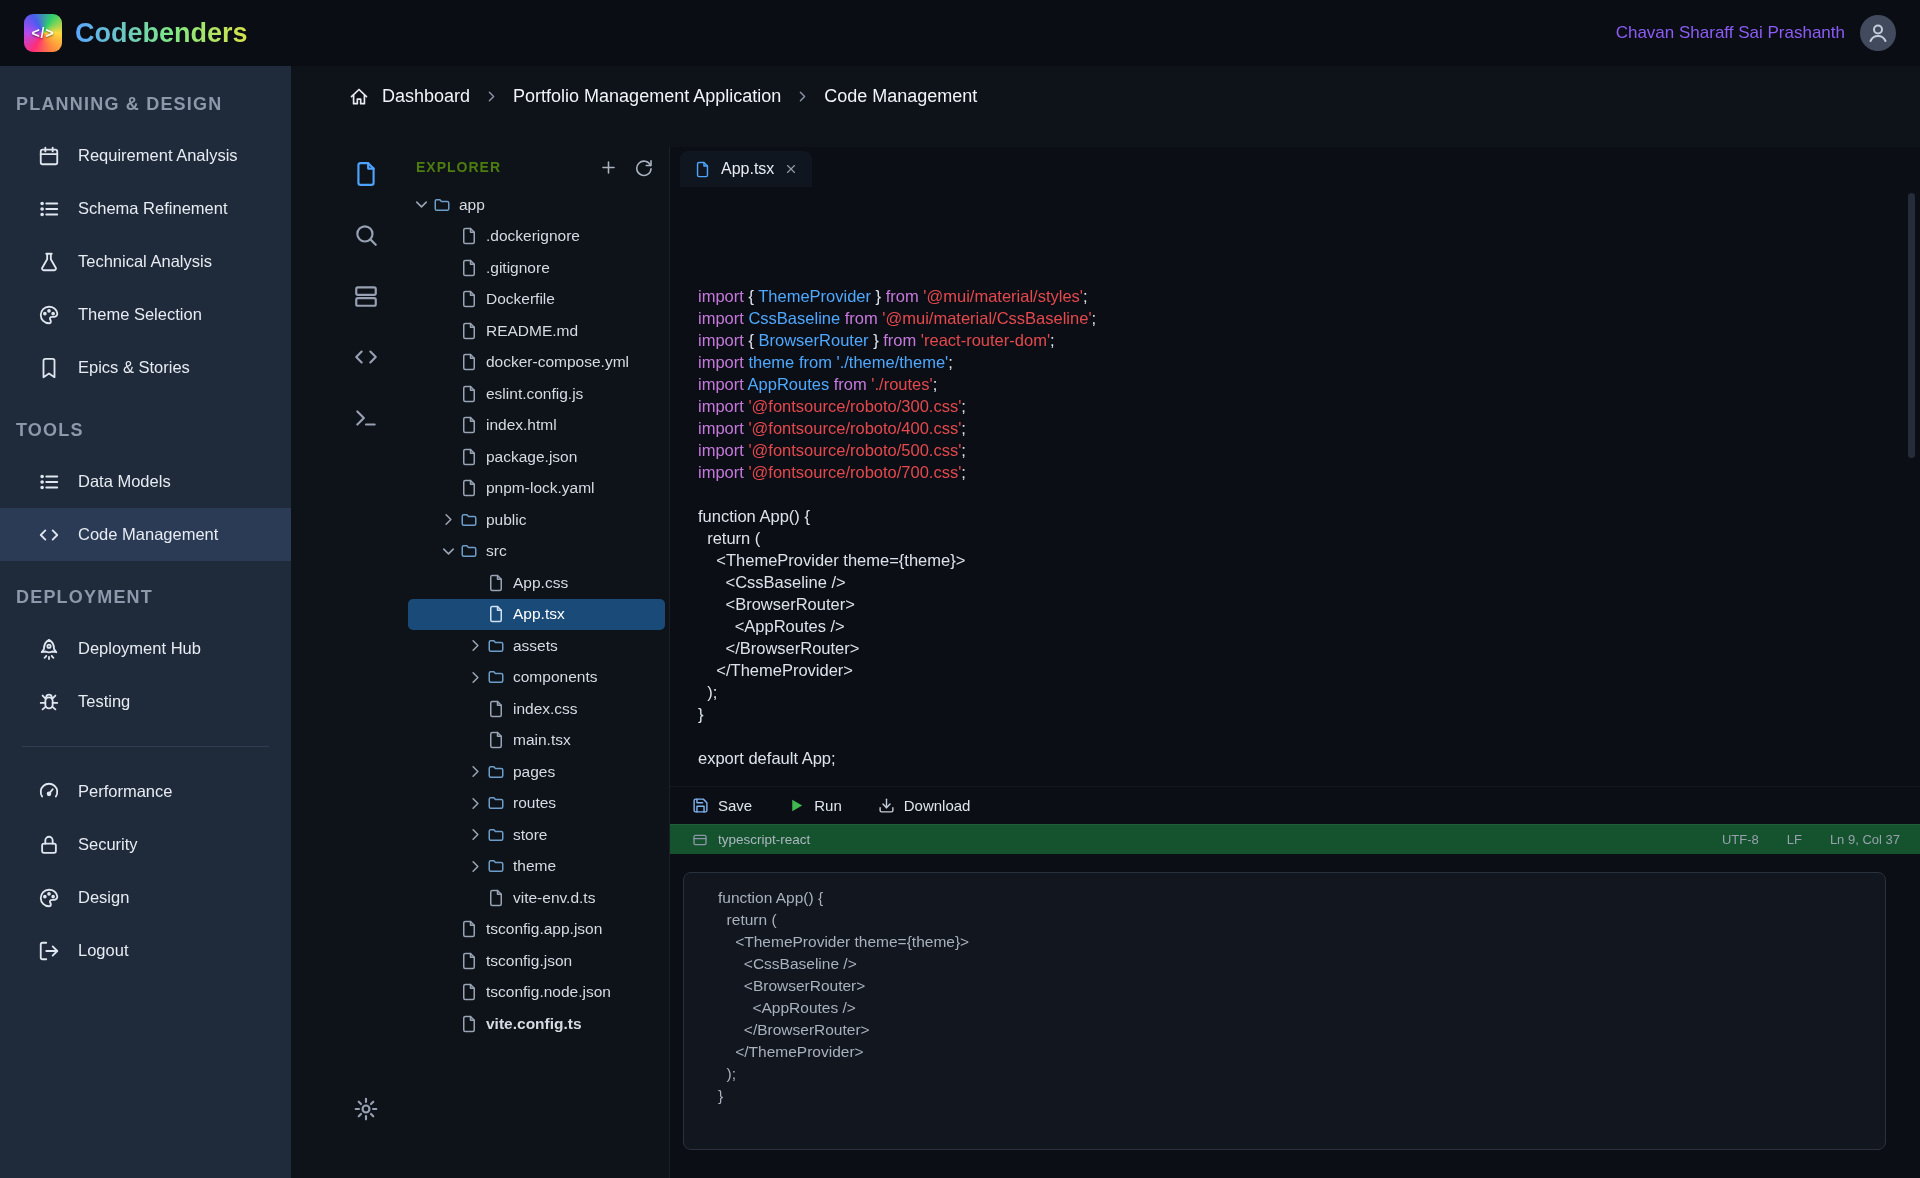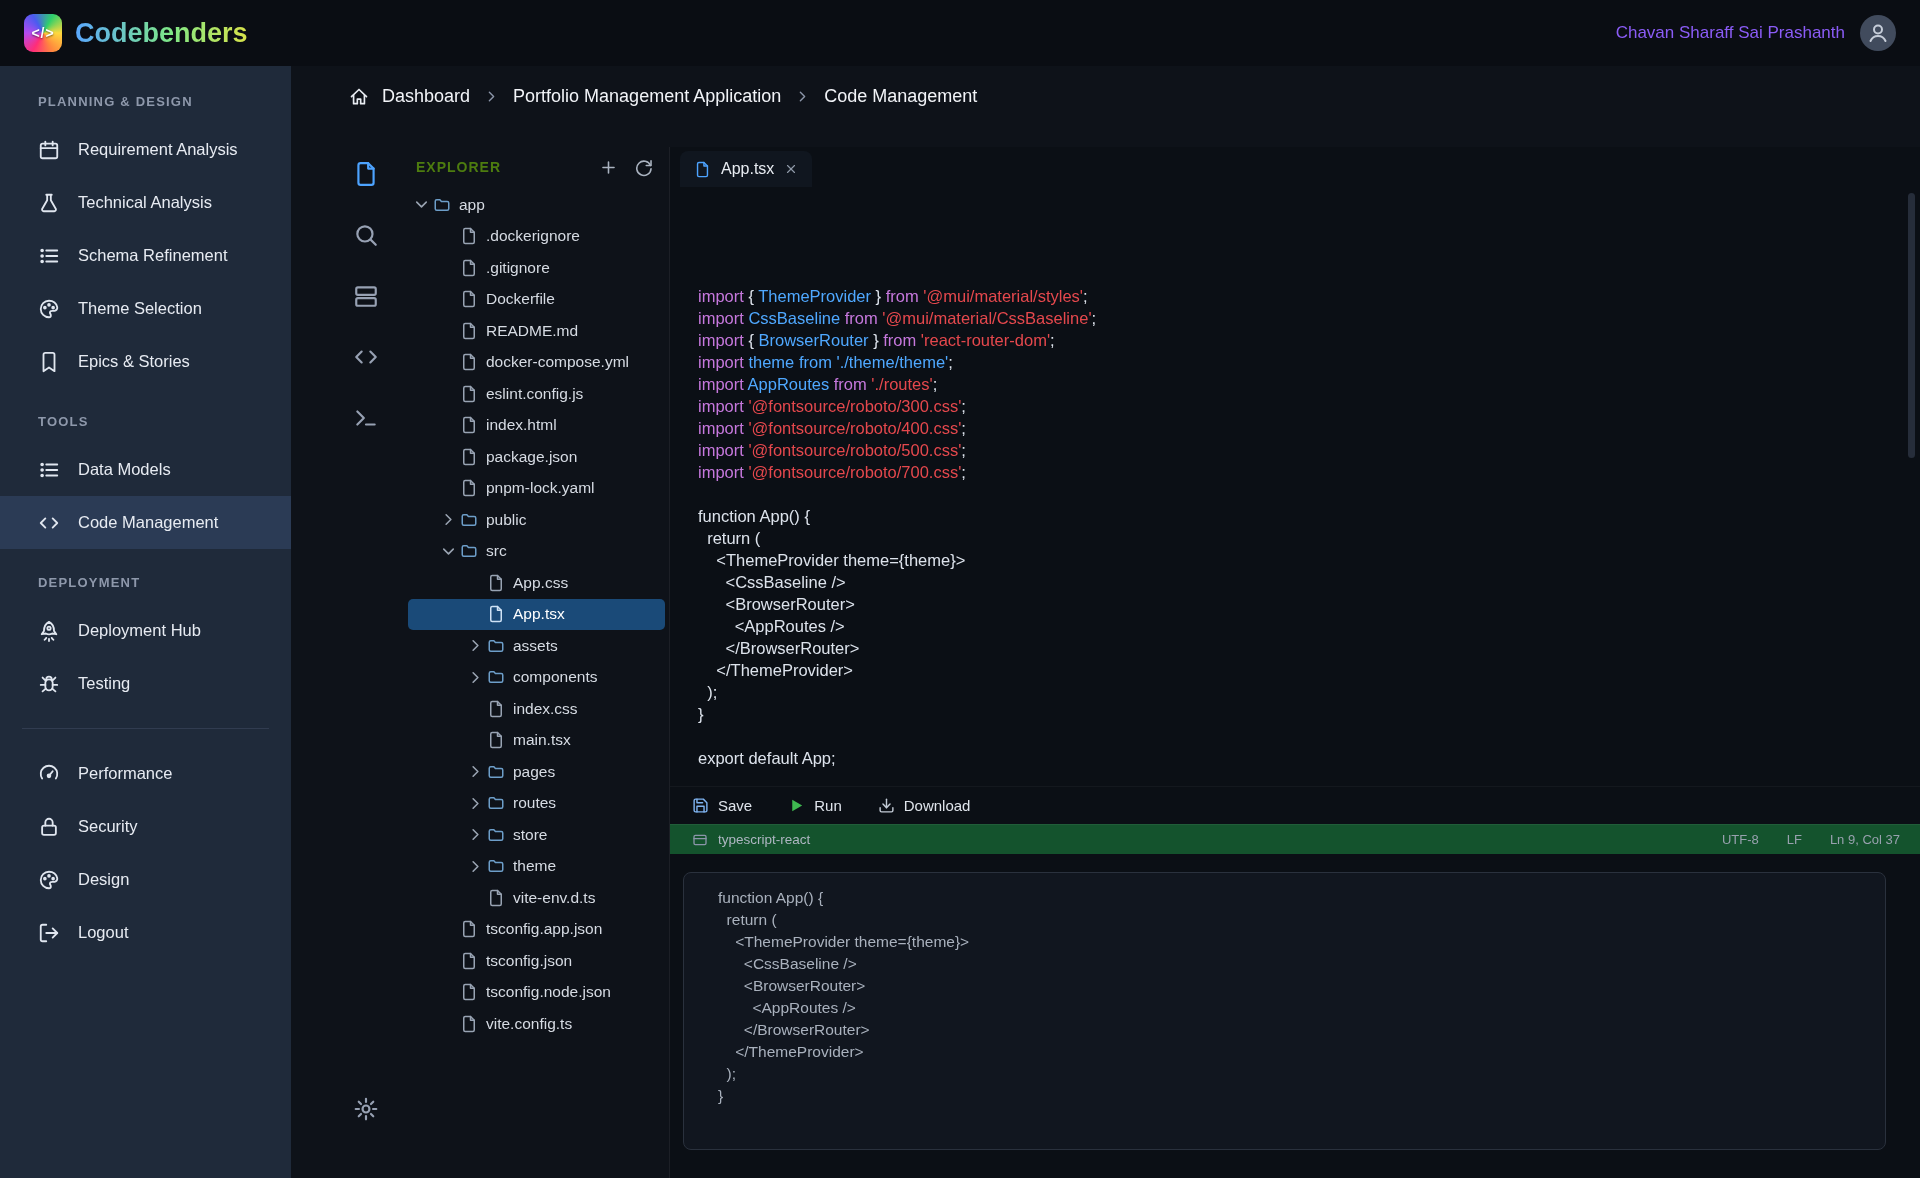--- a/index.html
+++ b/index.html
@@ -13,21 +13,21 @@
   .logo{display:flex;align-items:center;gap:13px}
   .logo-mark{width:38px;height:38px;border-radius:9px;background:conic-gradient(from 210deg,#ff2d78,#b44bf0,#4a5bf0,#2fd06a,#ffd93d,#ff8a3d,#ff2d78);display:flex;align-items:center;justify-content:center}
   .logo-glyph{font-size:14px;font-weight:bold;color:#fff;text-shadow:0 1px 2px rgba(0,0,0,.55);letter-spacing:1px}
   .brand{font-size:27px;font-weight:bold;background:linear-gradient(90deg,#5aa7ff 0%,#7ee787 55%,#d8e24a 100%);-webkit-background-clip:text;background-clip:text;color:transparent}
   .user{display:flex;align-items:center;gap:15px}
   .user-name{font-size:17px;color:#8b5cf6}
   .avatar{width:36px;height:36px;border-radius:50%;background:#414b5d;color:#c6cdd9;display:flex;align-items:center;justify-content:center;padding:6px;cursor:pointer}
 
   
   .sidebar{position:absolute;top:66px;left:0;width:291px;height:1112px;background:#1f2a3a;padding-top:2px;overflow:hidden}
-  .sb-section{padding:26px 38px 14px;font-size:13px;font-weight:bold;letter-spacing:1.2px;color:#8e98ab}
+  .sb-section{padding:26px 16px 14px;font-size:18px;font-weight:bold;letter-spacing:1.2px;color:#8e98ab}
   .sb-item{height:53px;display:flex;align-items:center;gap:18px;padding:0 18px 0 38px;font-size:16.5px;font-weight:500;color:#e7ebf2;cursor:pointer}
   .sb-item .icon{width:22px;height:22px;color:#e0e6ef}
   .sb-item.active{background:#2b3b55}
   .sb-divider{height:1px;background:#313c50;margin:18px 22px}
 
   
   .main{position:absolute;top:66px;left:291px;width:1629px;height:1112px;background:#0e1219;overflow:hidden}
   .breadcrumb{display:flex;align-items:center;gap:13px;padding:20px 0 0 58px;font-size:18px;color:#f2f4f8}
   .crumb{cursor:pointer;white-space:nowrap}
   .bc-sep{width:17px;height:17px;color:#8b95a9}
@@ -118,40 +118,40 @@
         <span class="icon" data-name="calendar-icon">
           <svg viewBox="0 0 24 24" width="100%" height="100%" fill="none" stroke="currentColor" stroke-width="2" stroke-linecap="round" stroke-linejoin="round">
             <rect x="3" y="5" width="18" height="16" rx="2"></rect>
             <line x1="3" y1="10" x2="21" y2="10"></line>
             <line x1="8" y1="3" x2="8" y2="7"></line>
             <line x1="16" y1="3" x2="16" y2="7"></line>
           </svg>
         </span>
         <span class="sb-label" data-name="sidebar-item-label">Requirement Analysis</span>
       </div>
-      <div class="sb-item" data-name="sidebar-item-technical-analysis">
-        <span class="icon" data-name="flask-icon">
-          <svg viewBox="0 0 24 24" width="100%" height="100%" fill="none" stroke="currentColor" stroke-width="2" stroke-linecap="round" stroke-linejoin="round">
-            <path d="M9 3h6M10 3v6l-5.5 9.5A2 2 0 0 0 6.2 21h11.6a2 2 0 0 0 1.7-2.5L14 9V3"></path>
-          </svg>
-        </span>
-        <span class="sb-label" data-name="sidebar-item-label">Technical Analysis</span>
-      </div>
       <div class="sb-item" data-name="sidebar-item-schema-refinement">
         <span class="icon" data-name="list-icon">
           <svg viewBox="0 0 24 24" width="100%" height="100%" fill="none" stroke="currentColor" stroke-width="2" stroke-linecap="round" stroke-linejoin="round">
             <line x1="9" y1="6" x2="21" y2="6"></line>
             <line x1="9" y1="12" x2="21" y2="12"></line>
             <line x1="9" y1="18" x2="21" y2="18"></line>
             <circle cx="4.5" cy="6" r="1" fill="currentColor"></circle>
             <circle cx="4.5" cy="12" r="1" fill="currentColor"></circle>
             <circle cx="4.5" cy="18" r="1" fill="currentColor"></circle>
           </svg>
         </span>
         <span class="sb-label" data-name="sidebar-item-label">Schema Refinement</span>
+      </div>
+      <div class="sb-item" data-name="sidebar-item-technical-analysis">
+        <span class="icon" data-name="flask-icon">
+          <svg viewBox="0 0 24 24" width="100%" height="100%" fill="none" stroke="currentColor" stroke-width="2" stroke-linecap="round" stroke-linejoin="round">
+            <path d="M9 3h6M10 3v6l-5.5 9.5A2 2 0 0 0 6.2 21h11.6a2 2 0 0 0 1.7-2.5L14 9V3"></path>
+          </svg>
+        </span>
+        <span class="sb-label" data-name="sidebar-item-label">Technical Analysis</span>
       </div>
       <div class="sb-item" data-name="sidebar-item-theme-selection">
         <span class="icon" data-name="palette-icon">
           <svg viewBox="0 0 24 24" width="100%" height="100%" fill="none" stroke="currentColor" stroke-width="2" stroke-linecap="round" stroke-linejoin="round">
             <path d="M12 3a9 9 0 1 0 0 18c1.5 0 2-.9 2-2 0-1.5-1-2-1-3 0-1.2 1-2 2.5-2H18a3.5 3.5 0 0 0 3-4c-.8-4-4.3-7-9-7z"></path>
             <circle cx="7.5" cy="10.5" r="1" fill="currentColor"></circle>
             <circle cx="12" cy="7.5" r="1" fill="currentColor"></circle>
             <circle cx="16.5" cy="10.5" r="1" fill="currentColor"></circle>
           </svg>
         </span>
@@ -602,21 +602,21 @@
           <div class="tree-row" data-name="tree-item-tsconfig-node-json" style="padding-left: 31px;">
             <span class="icon tw-chevron" data-name="indent-spacer"></span>
             <span class="icon tw-icon file" data-name="file-icon">
               <svg viewBox="0 0 24 24" width="100%" height="100%" fill="none" stroke="currentColor" stroke-width="2" stroke-linecap="round" stroke-linejoin="round">
                 <path d="M14 2H7a2 2 0 0 0-2 2v16a2 2 0 0 0 2 2h10a2 2 0 0 0 2-2V7z"></path>
                 <polyline points="14 2 14 7 19 7"></polyline>
               </svg>
             </span>
             <span class="tree-name" data-name="tree-item-name">tsconfig.node.json</span>
           </div>
-          <div class="tree-row" data-name="tree-item-vite-config-ts" style="padding-left: 31px;">
+          <div class="tree-row" data-name="tree-item-vite-config-ts" style="padding-left: 31px; font-weight: bold;">
             <span class="icon tw-chevron" data-name="indent-spacer"></span>
             <span class="icon tw-icon file" data-name="file-icon">
               <svg viewBox="0 0 24 24" width="100%" height="100%" fill="none" stroke="currentColor" stroke-width="2" stroke-linecap="round" stroke-linejoin="round">
                 <path d="M14 2H7a2 2 0 0 0-2 2v16a2 2 0 0 0 2 2h10a2 2 0 0 0 2-2V7z"></path>
                 <polyline points="14 2 14 7 19 7"></polyline>
               </svg>
             </span>
             <span class="tree-name" data-name="tree-item-name">vite.config.ts</span>
           </div>
         </div>

